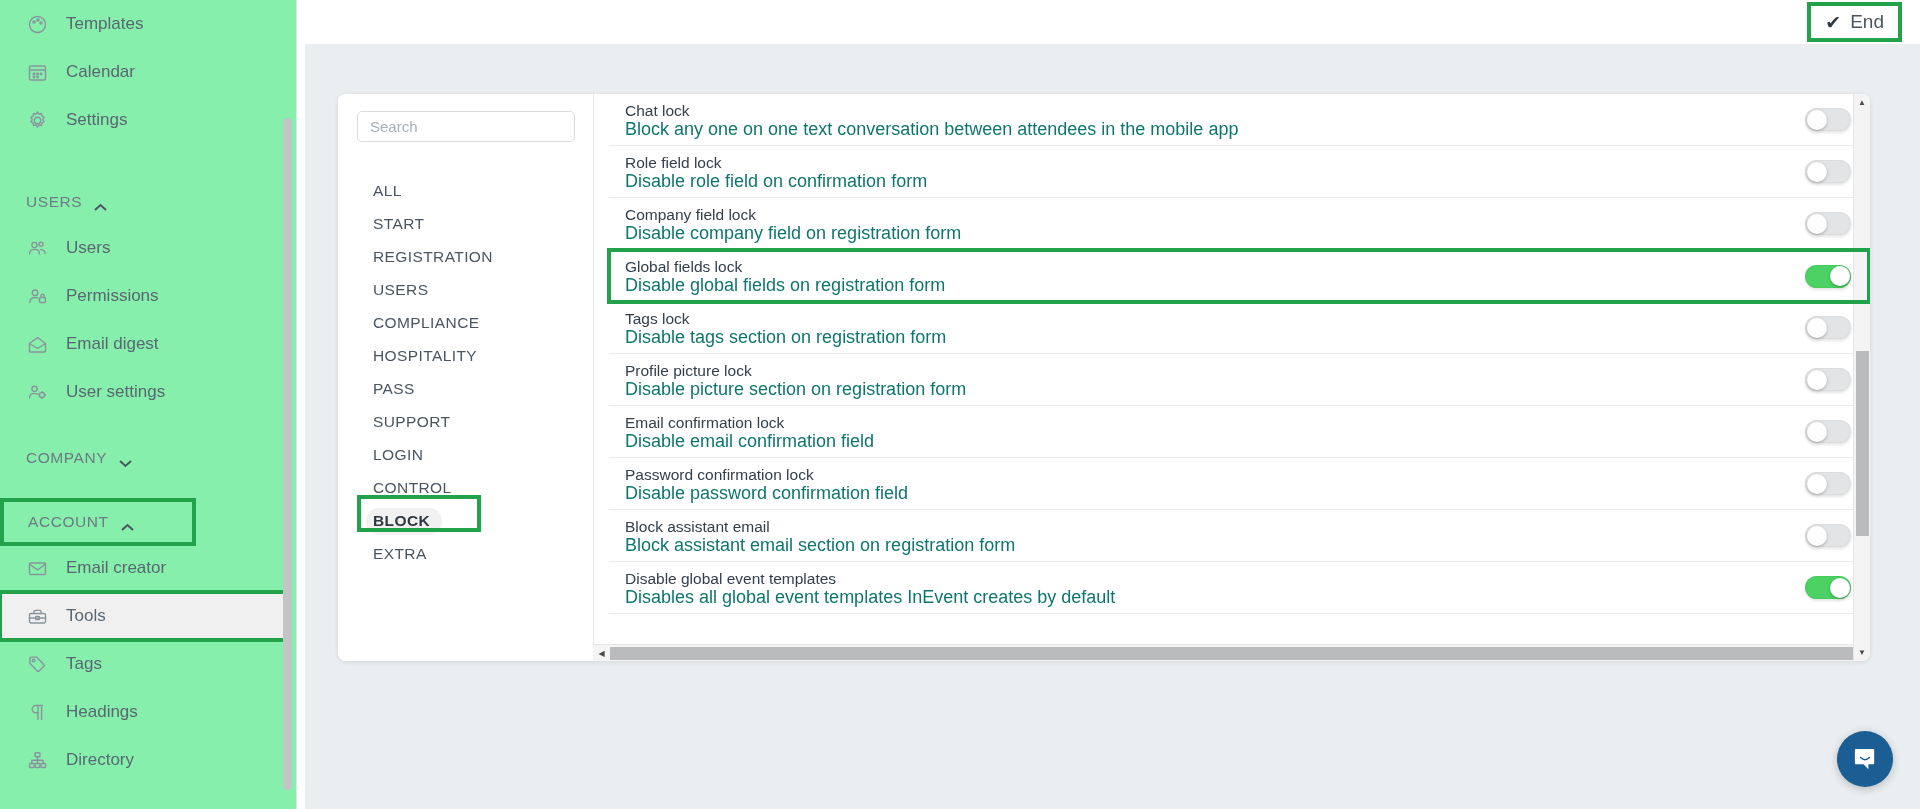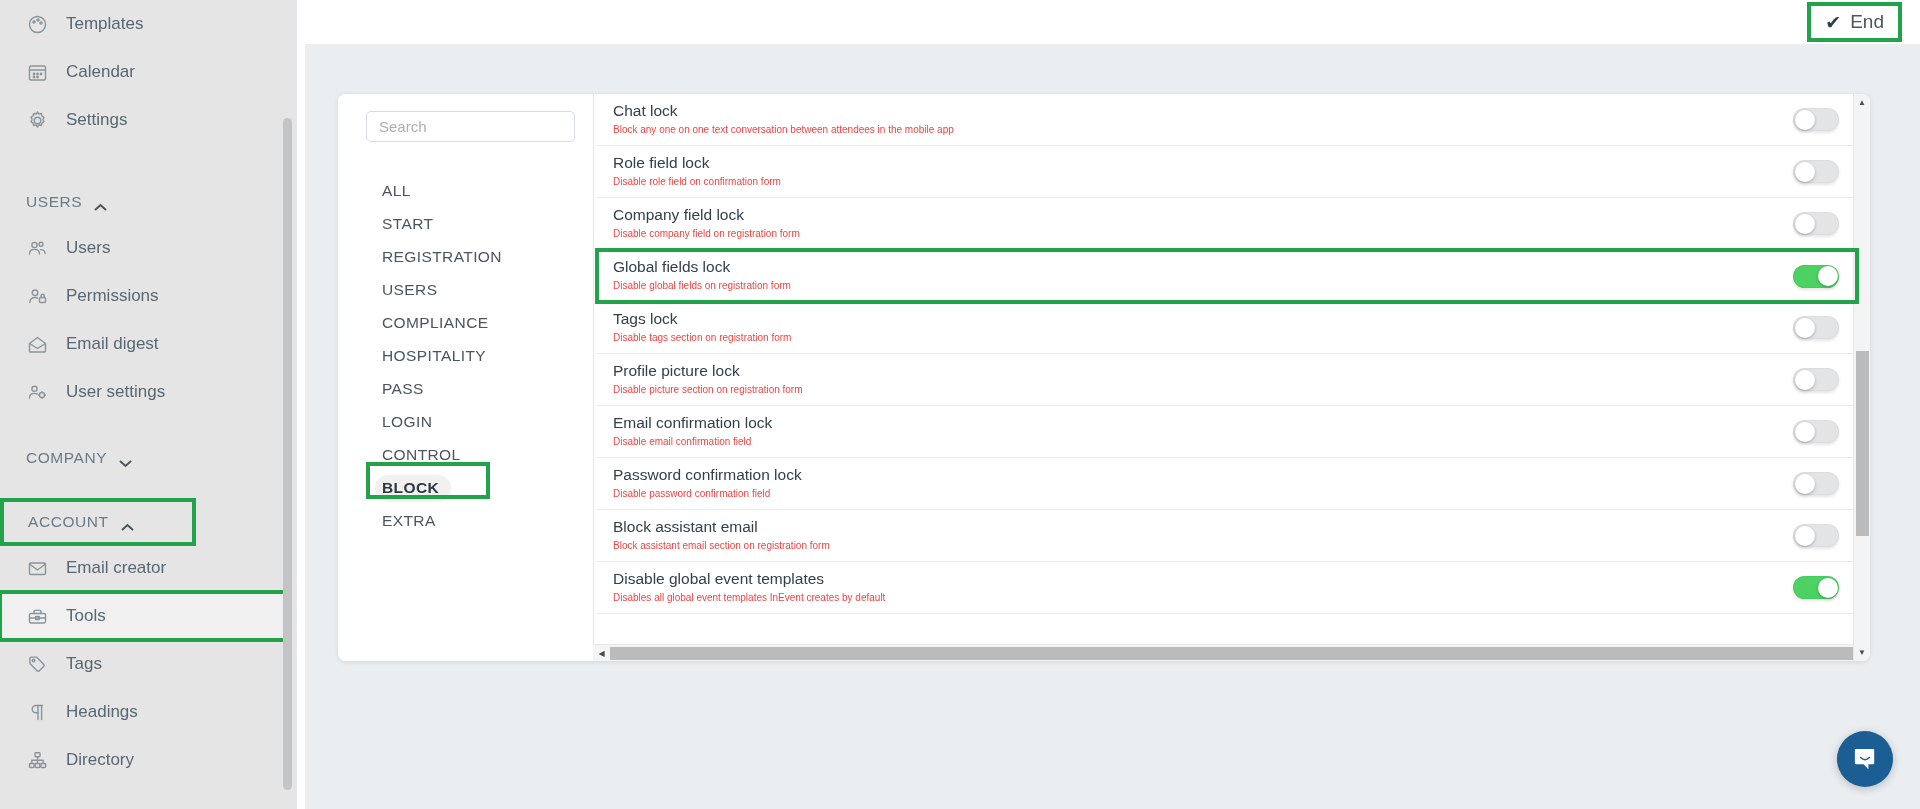--- a/index.html
+++ b/index.html
@@ -7,21 +7,21 @@
     width: 1920px; height: 809px;
     font-family: "Liberation Sans", sans-serif;
     background: #ffffff;
     overflow: hidden;
   }
   #app { position: relative; width: 1920px; height: 809px; display: flex; }
 
   
   .sidebar {
     width: 297px; height: 809px;
-    background: #e5e5e5;
+    background: #86efac;
     border-right: 1px solid #e3e6e8;
     position: relative;
     flex: 0 0 297px;
     overflow: hidden;
   }
   .nav-item {
     display: flex; align-items: center;
     height: 48px;
     padding-left: 26px;
     gap: 18px;
@@ -94,21 +94,21 @@
     left: 33px; top: 50px;
     width: 1532px; height: 567px;
     background: #ffffff;
     border-radius: 8px;
     box-shadow: 0 1px 5px rgba(0,0,0,.10);
     display: flex;
     overflow: hidden;
   }
 
   
-  .cat-col { width: 255px; flex: 0 0 255px; padding: 17px 0 0 12px; background:#fff; }
+  .cat-col { width: 255px; flex: 0 0 255px; padding: 17px 0 0 3px; background:#fff; }
   .search-wrap { padding: 0 18px 0 16px; }
   .search-input {
     width: 100%; height: 31px;
     border: 1px solid #d8dcdf; border-radius: 5px;
     padding: 0 12px; font-size: 15px; color: #9aa3ab;
     font-family: "Liberation Sans", sans-serif;
     outline: none; background: #fff;
   }
   .search-input::placeholder { color: #a8b0b6; }
   .cat-list { margin-top: 25px; }
@@ -126,33 +126,33 @@
   }
 
   
   .rows-wrap {
     position: relative;
     flex: 1;
     border-left: 1px solid #e6e8ea;
     overflow: hidden;
   }
   .rows {
-    position: absolute; left: 3px; top: 0;
+    position: absolute; left: 15px; top: 0;
     width: 1260px;
   }
   .row {
     height: 52px;
     border-bottom: 1px solid #e9ebec;
     display: flex; align-items: center;
     padding: 0 0 0 16px;
     position: relative;
   }
   .row .txt { flex: 1; }
   .row .title { font-size: 15.5px; color: #33404b; line-height: 17px; }
-  .row .desc  { font-size: 10px; color: #ef4444; line-height: 17px; margin-top: 2px; }
+  .row .desc  { font-size: 18px; color: #0f766e; line-height: 17px; margin-top: 2px; }
   .row.hl {
     outline: 4px solid #22a24a;
     outline-offset: -2px;
     border-bottom: none;
     z-index: 3;
     justify-content: flex-end;
   }
   .toggle {
     width: 46px; height: 23px; border-radius: 13px;
     background: #e2e4e6; position: relative; flex: 0 0 46px;
@@ -418,20 +418,23 @@
               <div class="cat-item">
                 <span class="pill">COMPLIANCE</span>
               </div>
               <div class="cat-item">
                 <span class="pill">HOSPITALITY</span>
               </div>
               <div class="cat-item">
                 <span class="pill">PASS</span>
               </div>
               <div class="cat-item">
+                <span class="pill">SUPPORT</span>
+              </div>
+              <div class="cat-item">
                 <span class="pill">LOGIN</span>
               </div>
               <div class="cat-item">
                 <span class="pill">CONTROL</span>
               </div>
               <div class="cat-item selected hl">
                 <span class="pill">BLOCK</span>
               </div>
               <div class="cat-item">
                 <span class="pill">EXTRA</span>

